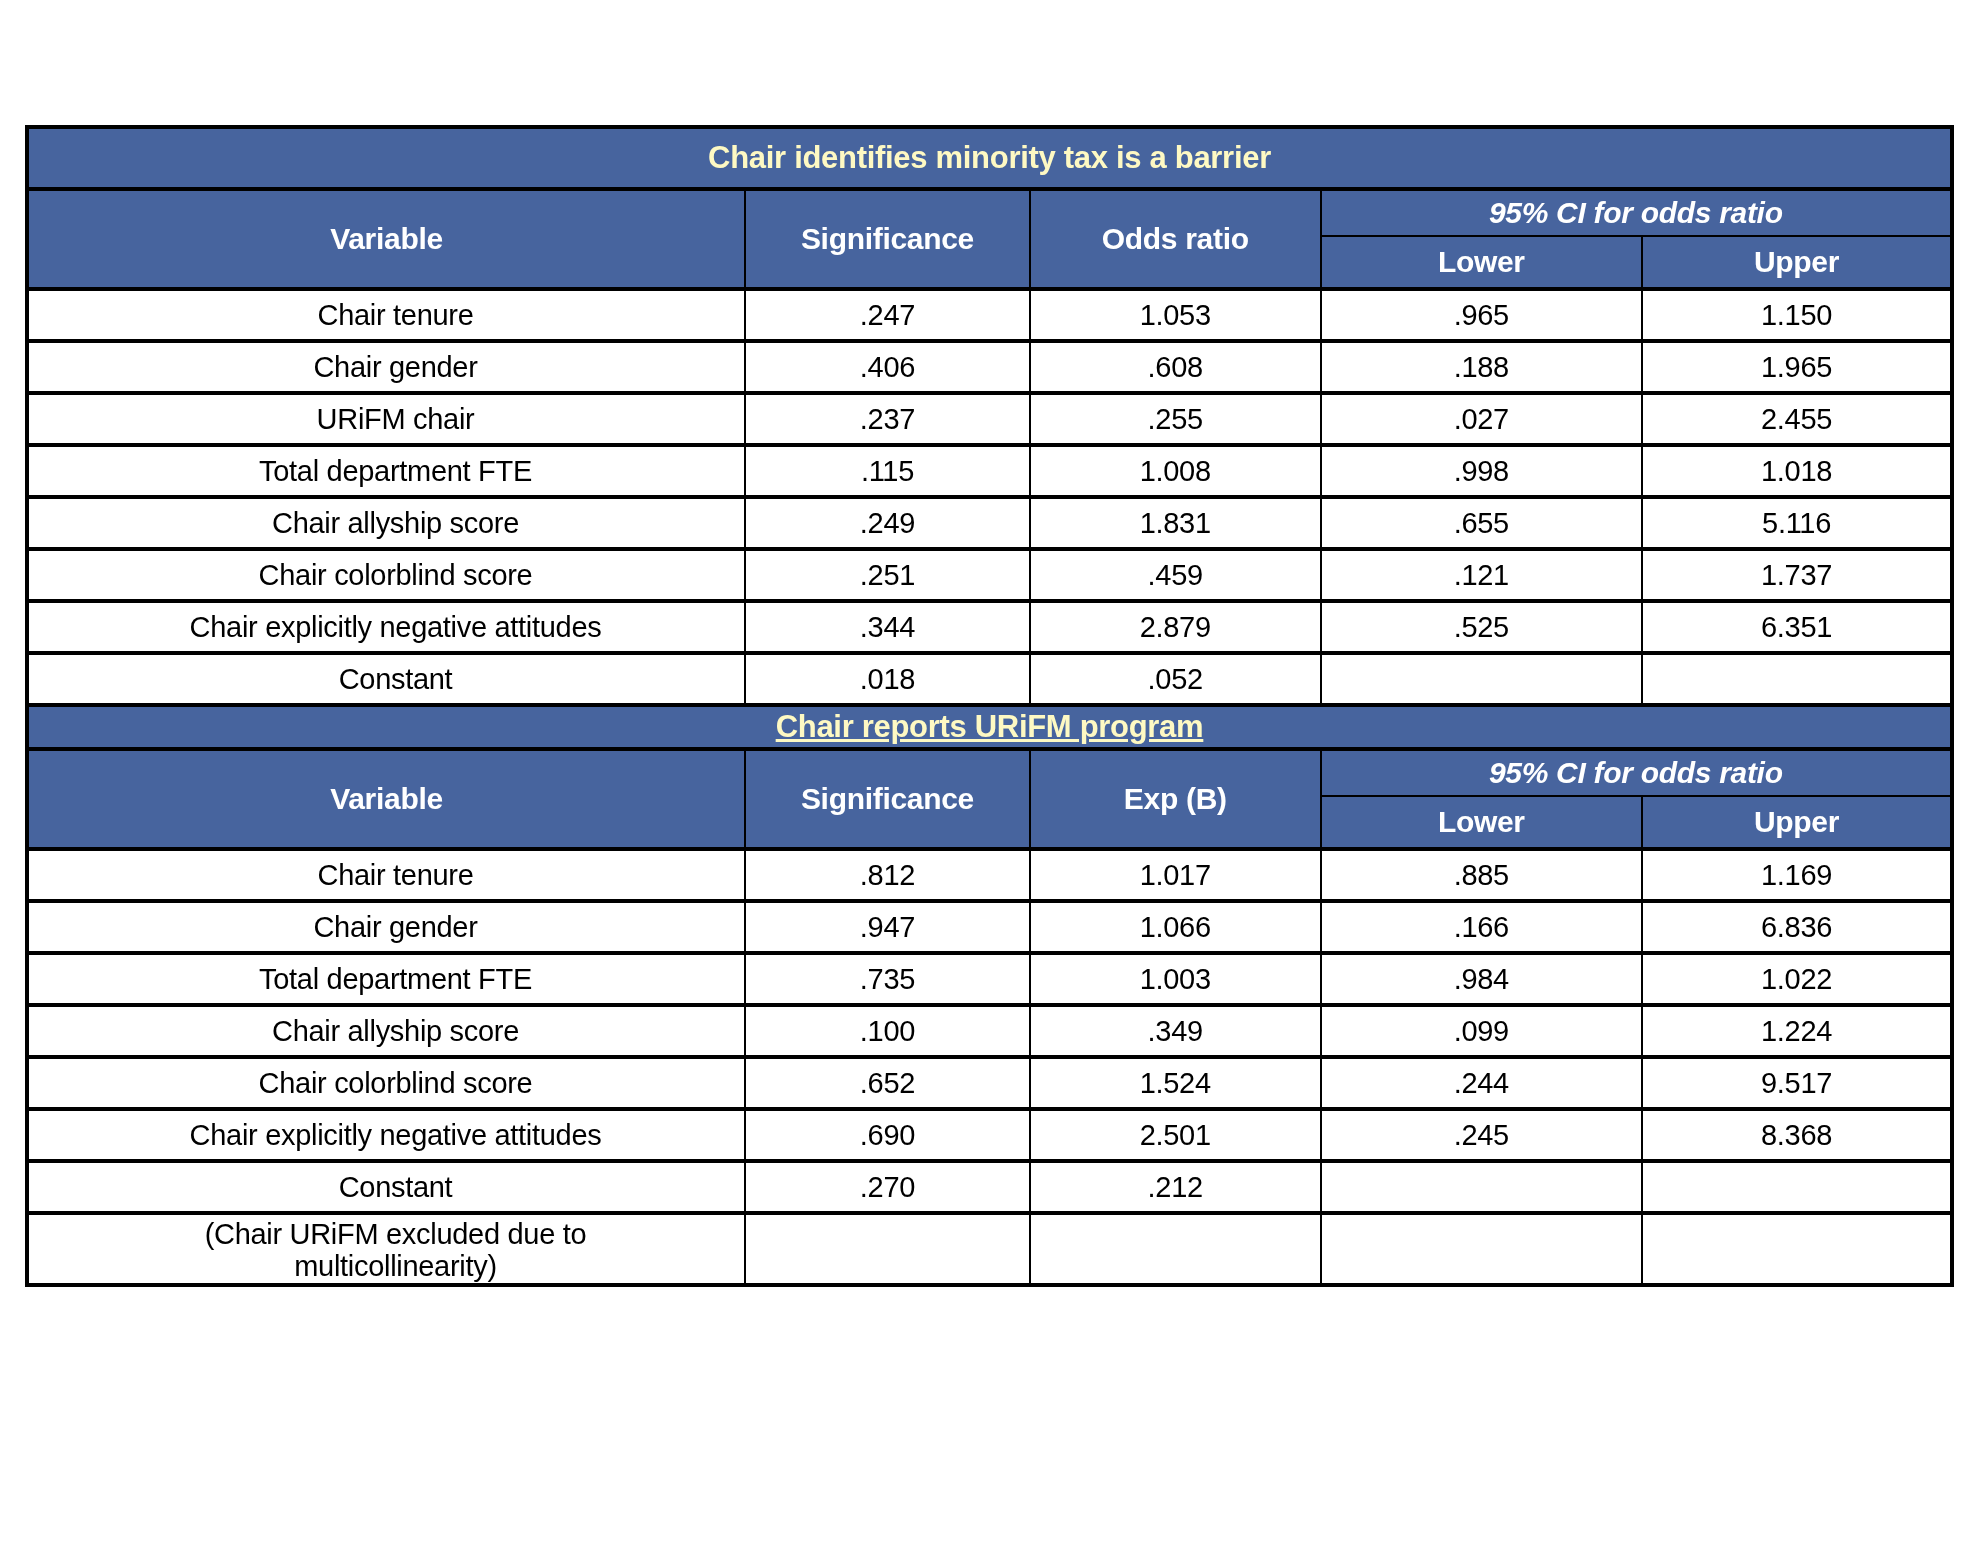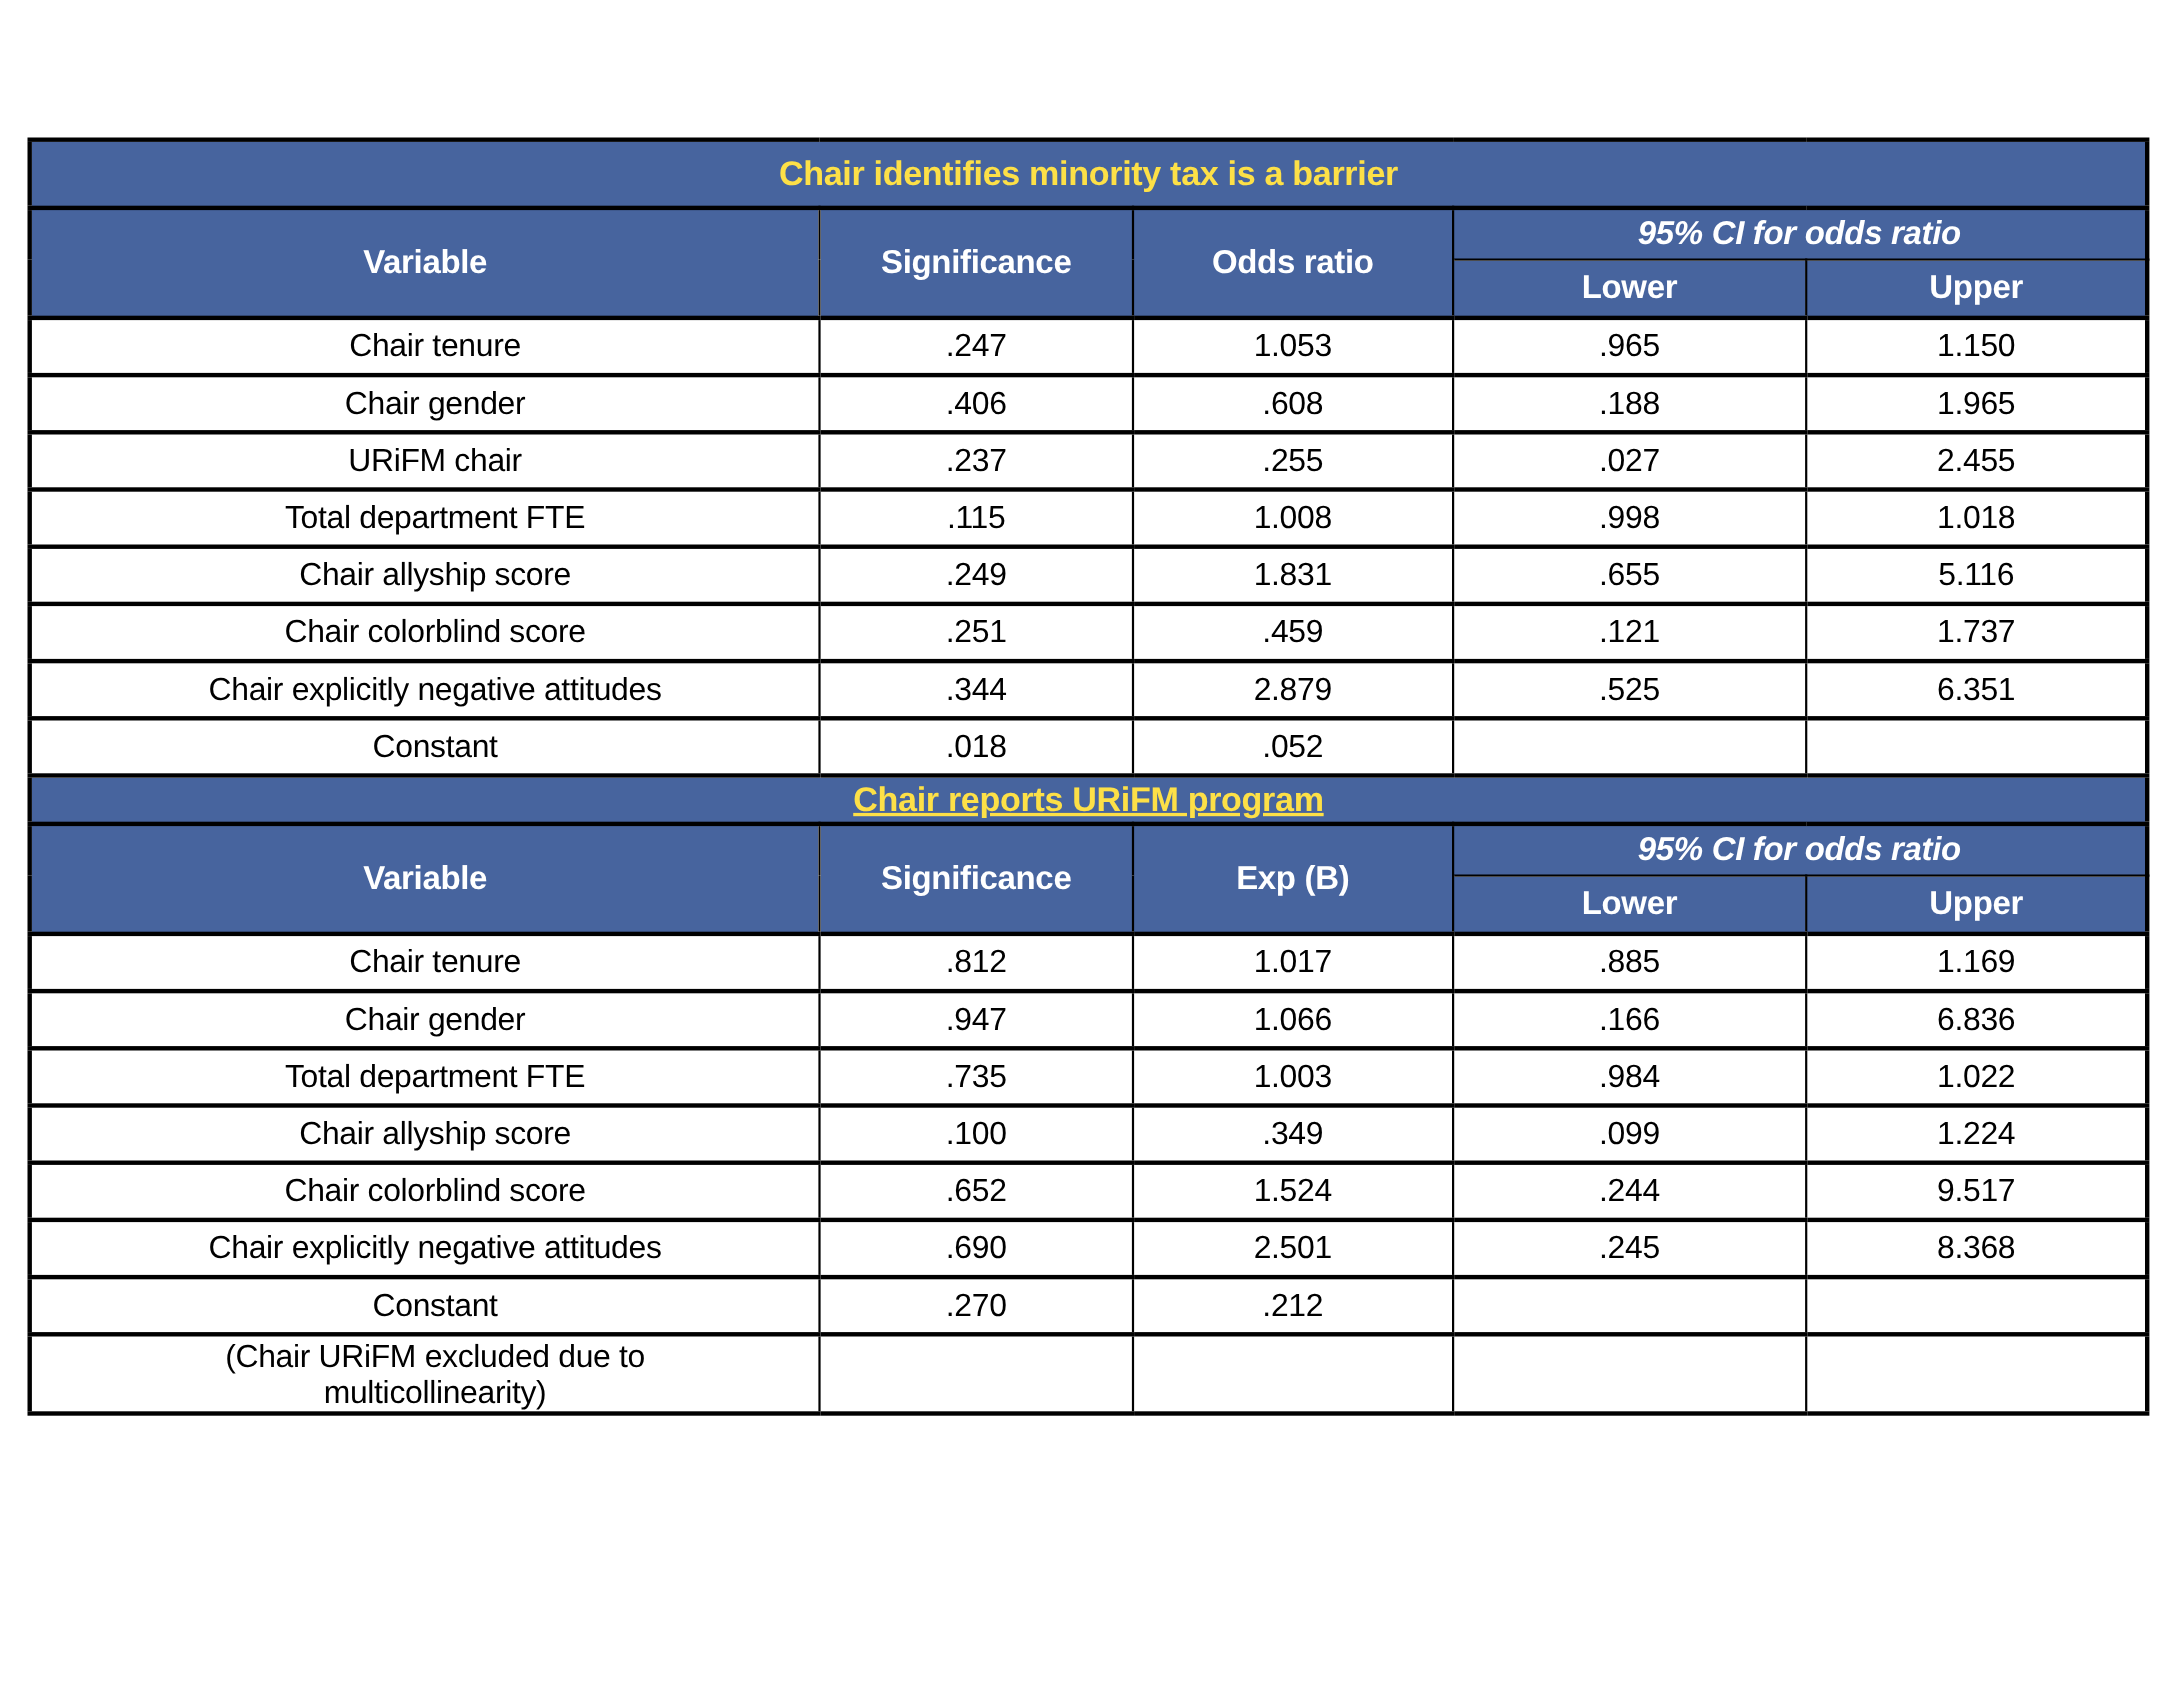--- a/index.html
+++ b/index.html
@@ -30,21 +30,21 @@
   }
   table.results th, table.results td {
     border: 2px solid #000;
     padding: 0;
     letter-spacing: -0.3px;
     overflow: hidden;
   }
   
   tr.band td {
     background: #47649E;
-    color: #fde047;
+    color: #fef9c3;
     font-weight: bold;
     font-size: 31px;
     text-align: center;
     height: 58px;
     border-top-width: 4px;
     border-bottom-width: 4px;
   }
   tr.band.band2 td { height: 40px; text-decoration: underline; }
   
   tr.head th {

